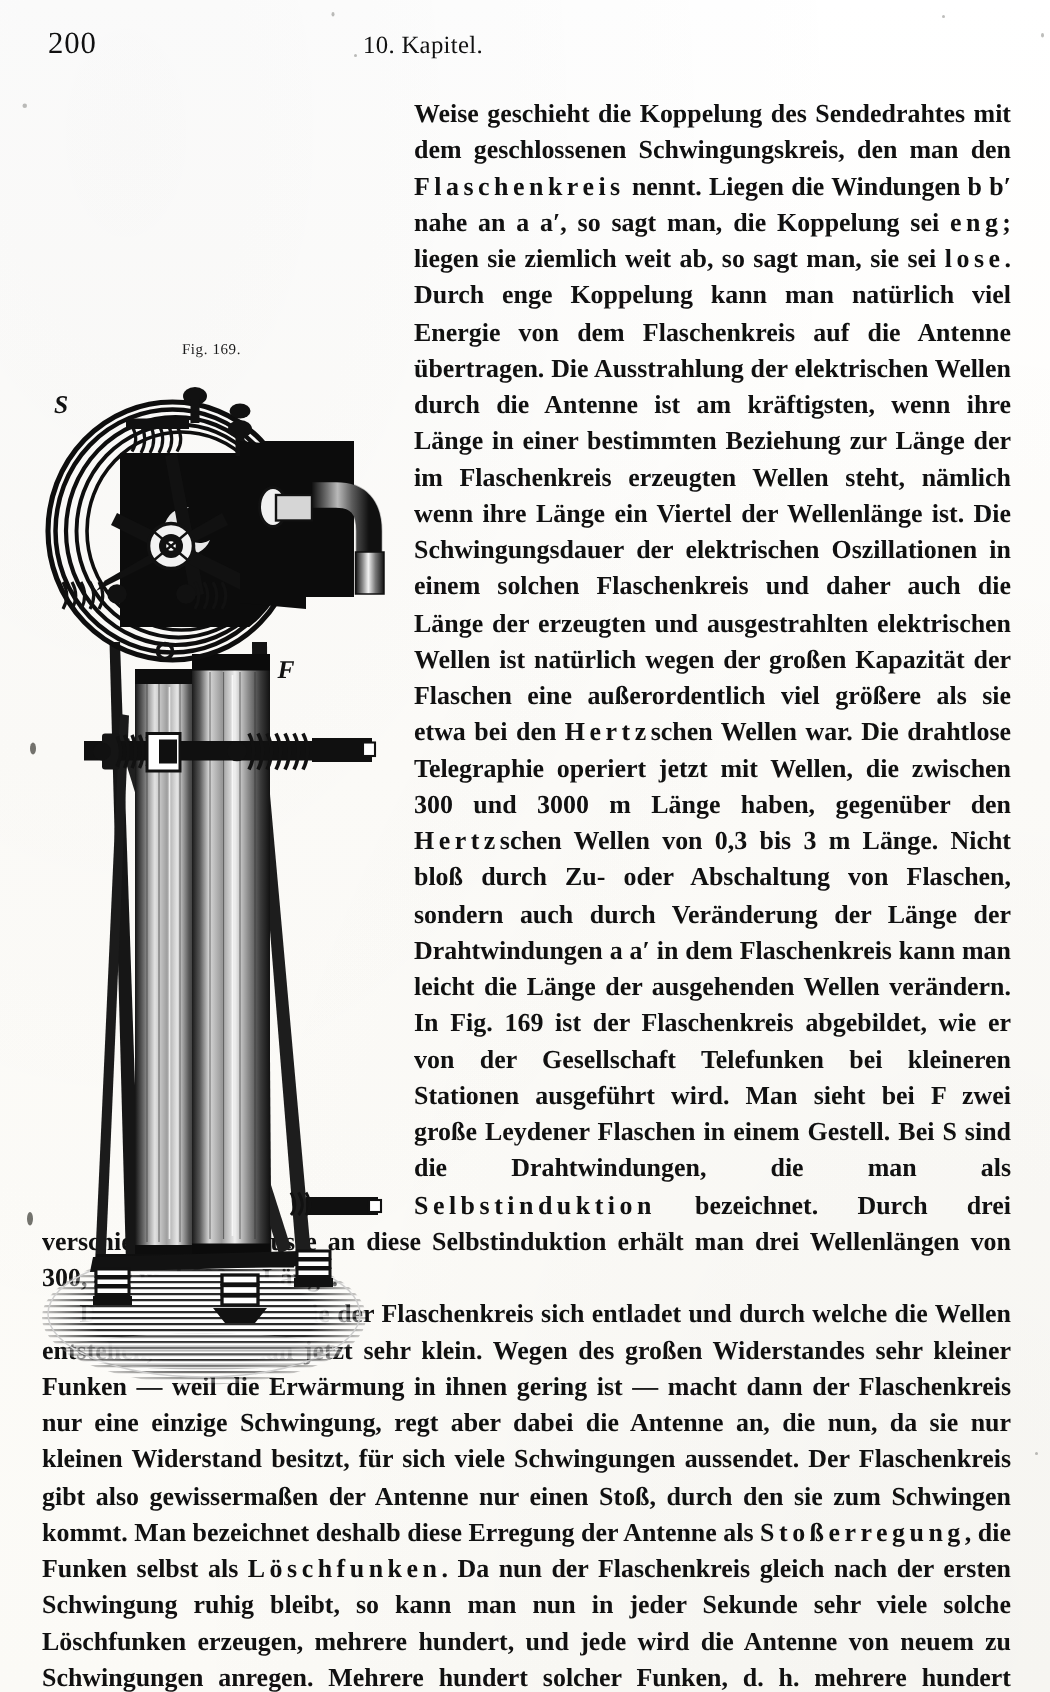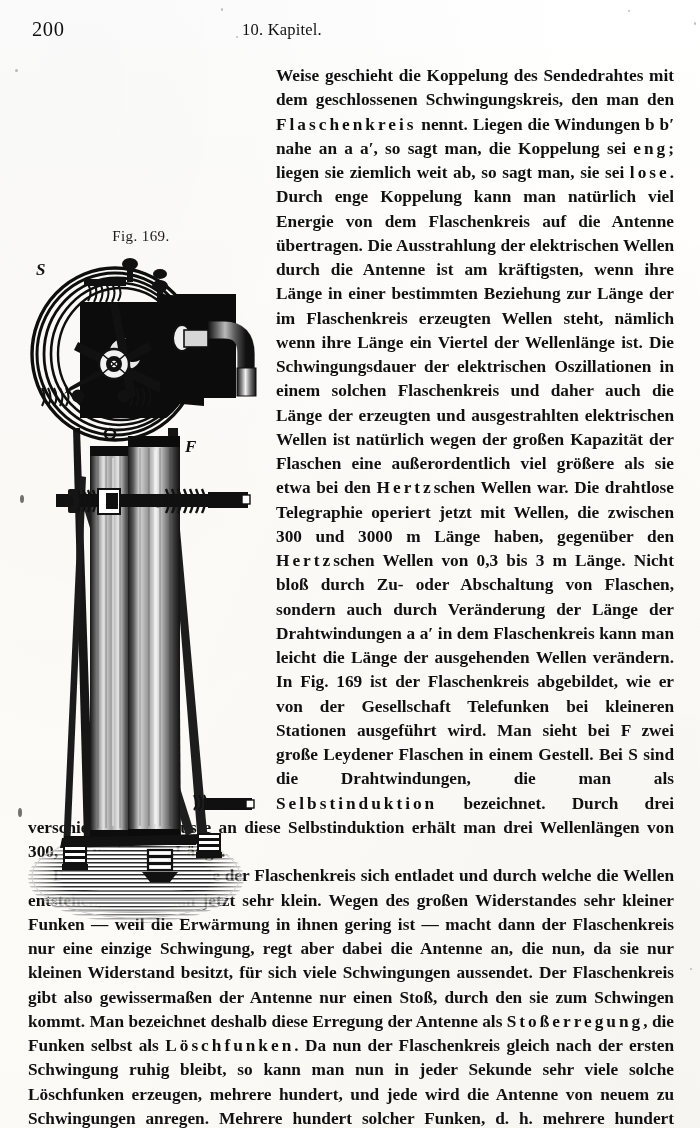--- a/index.html
+++ b/index.html
@@ -99,21 +99,21 @@
     top: 228px;
     width: 246px;
     height: 700px;
   }
   .fig-caption {
     position: absolute;
     left: 0;
     top: 0;
     width: 246px;
     text-align: center;
-    font-size: 15px;
+    font-size: 10px;
     letter-spacing: .4px;
     color: #1a1a1a;
   }
   .fig-label {
     position: absolute;
     font-family: "Liberation Serif", serif;
     font-style: italic;
     font-weight: bold;
     font-size: 17px;
     color: #111;

